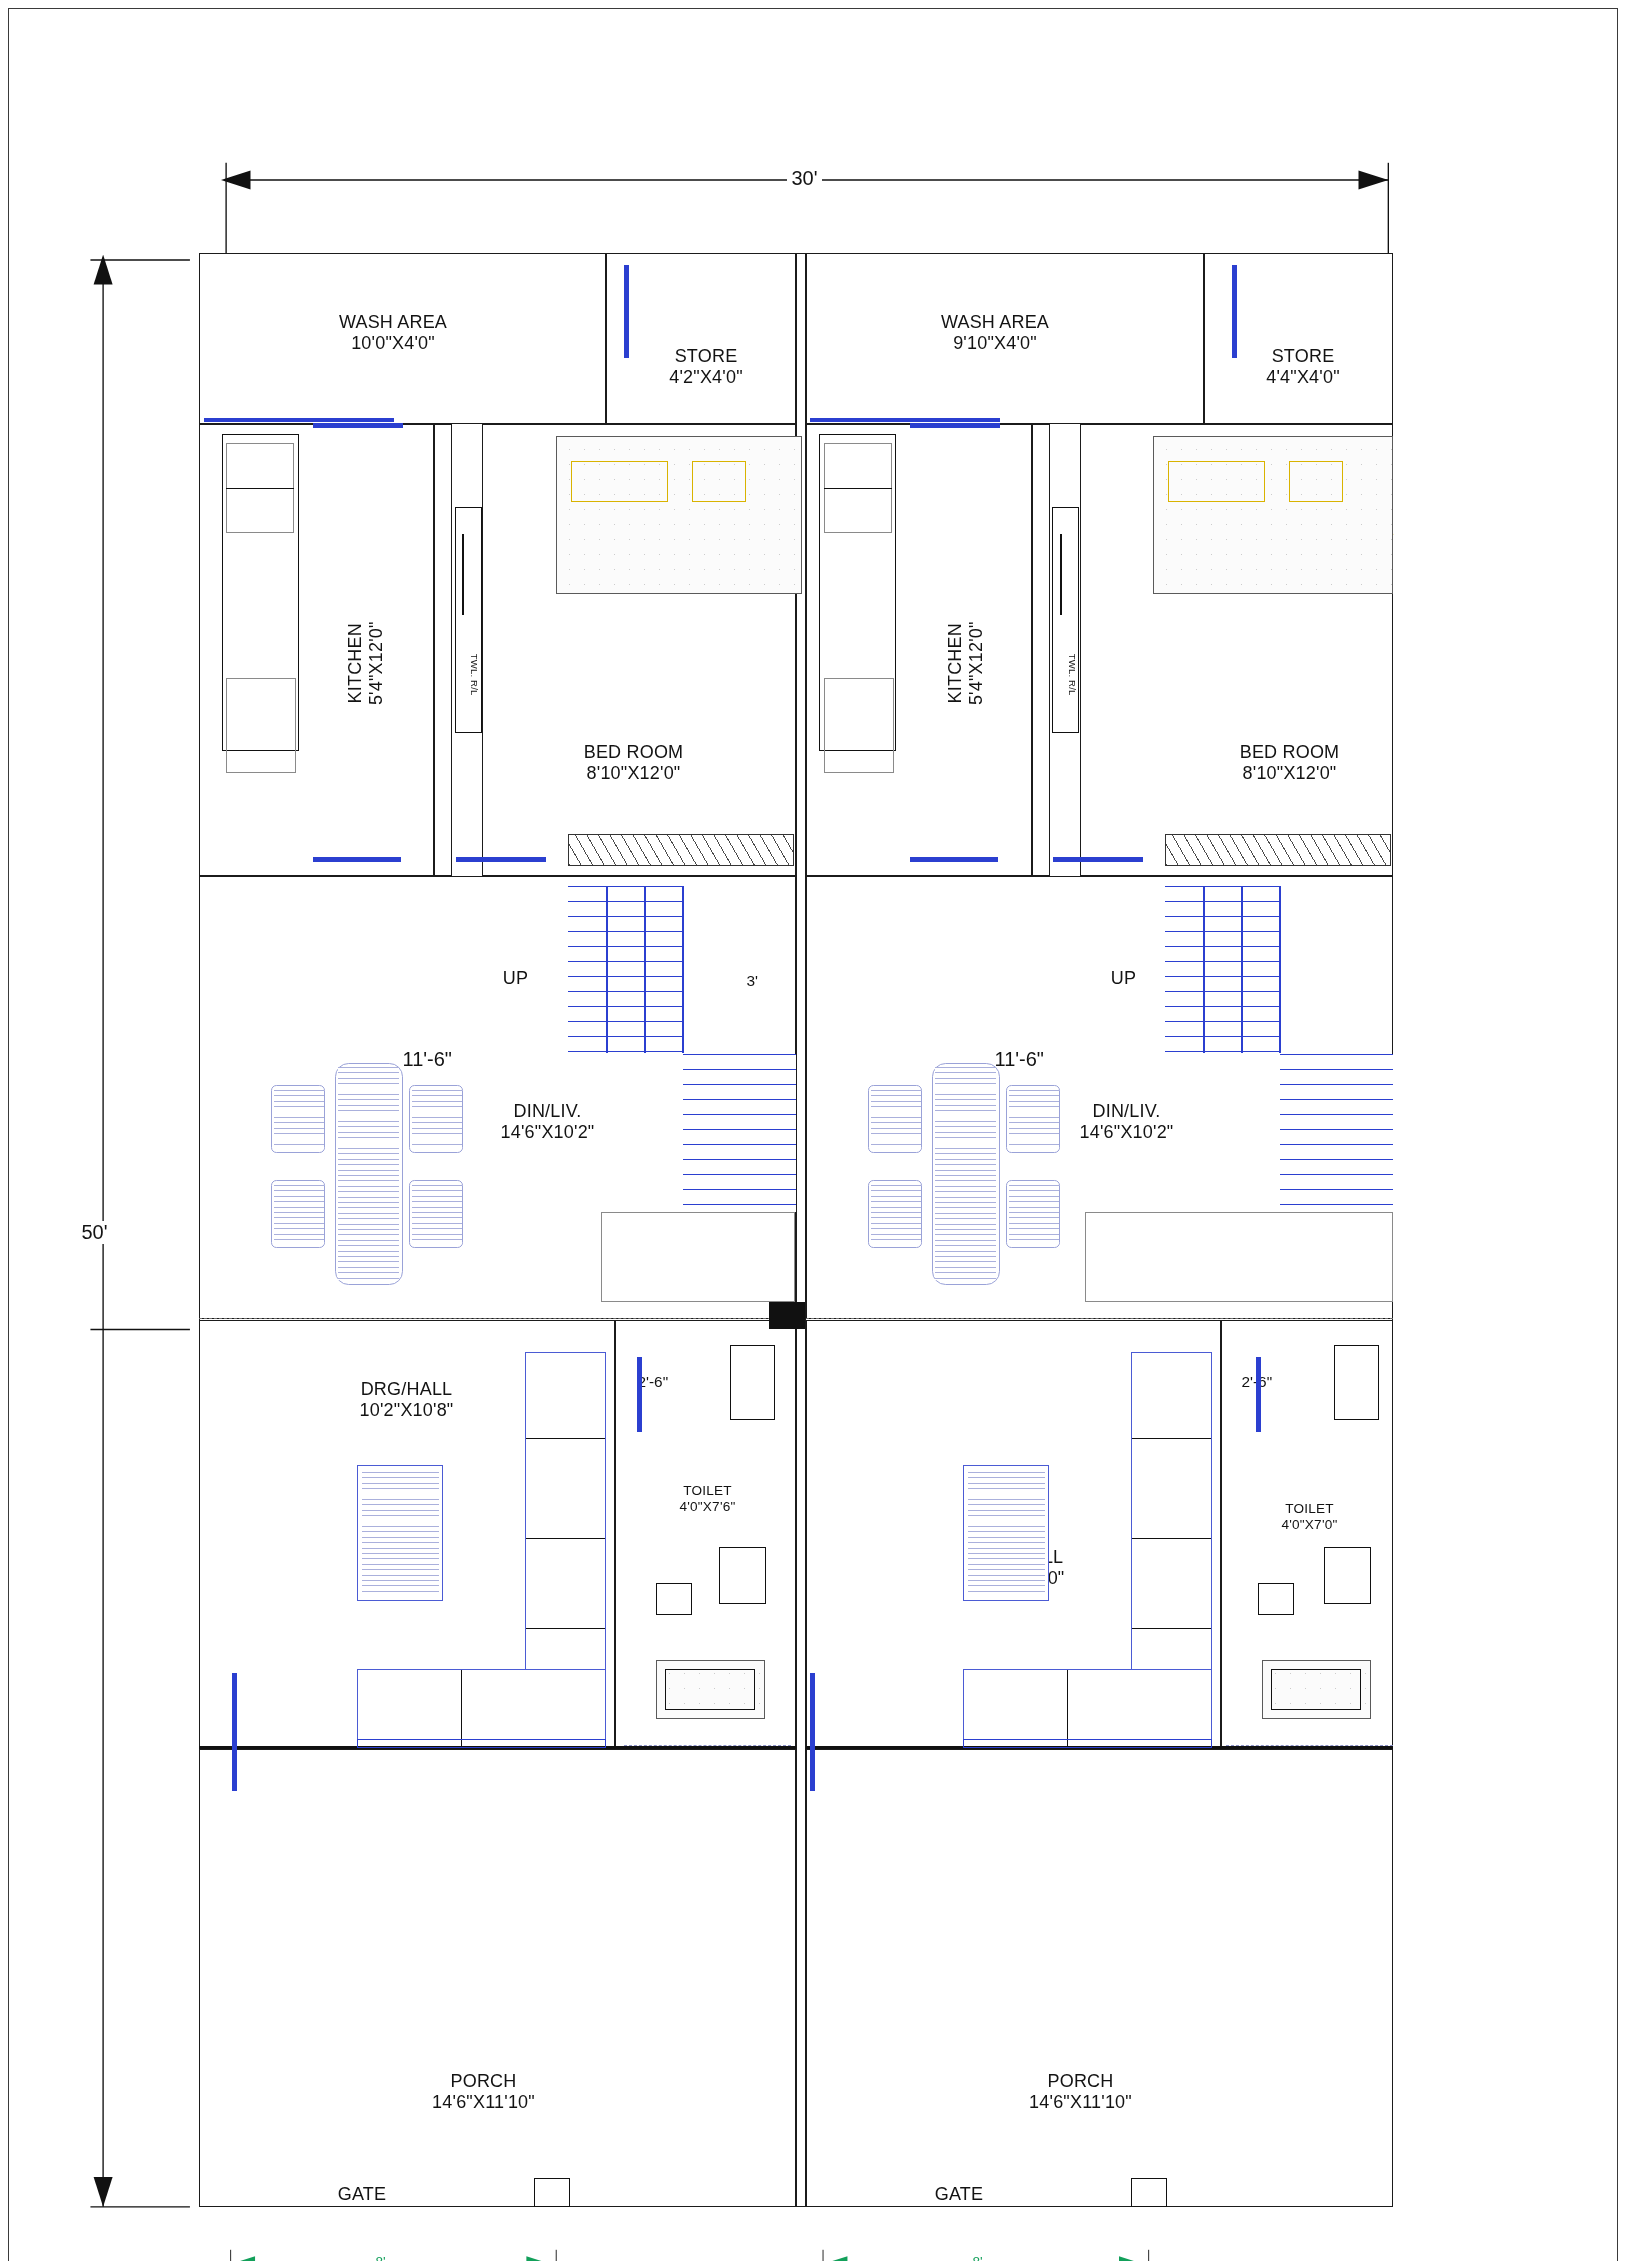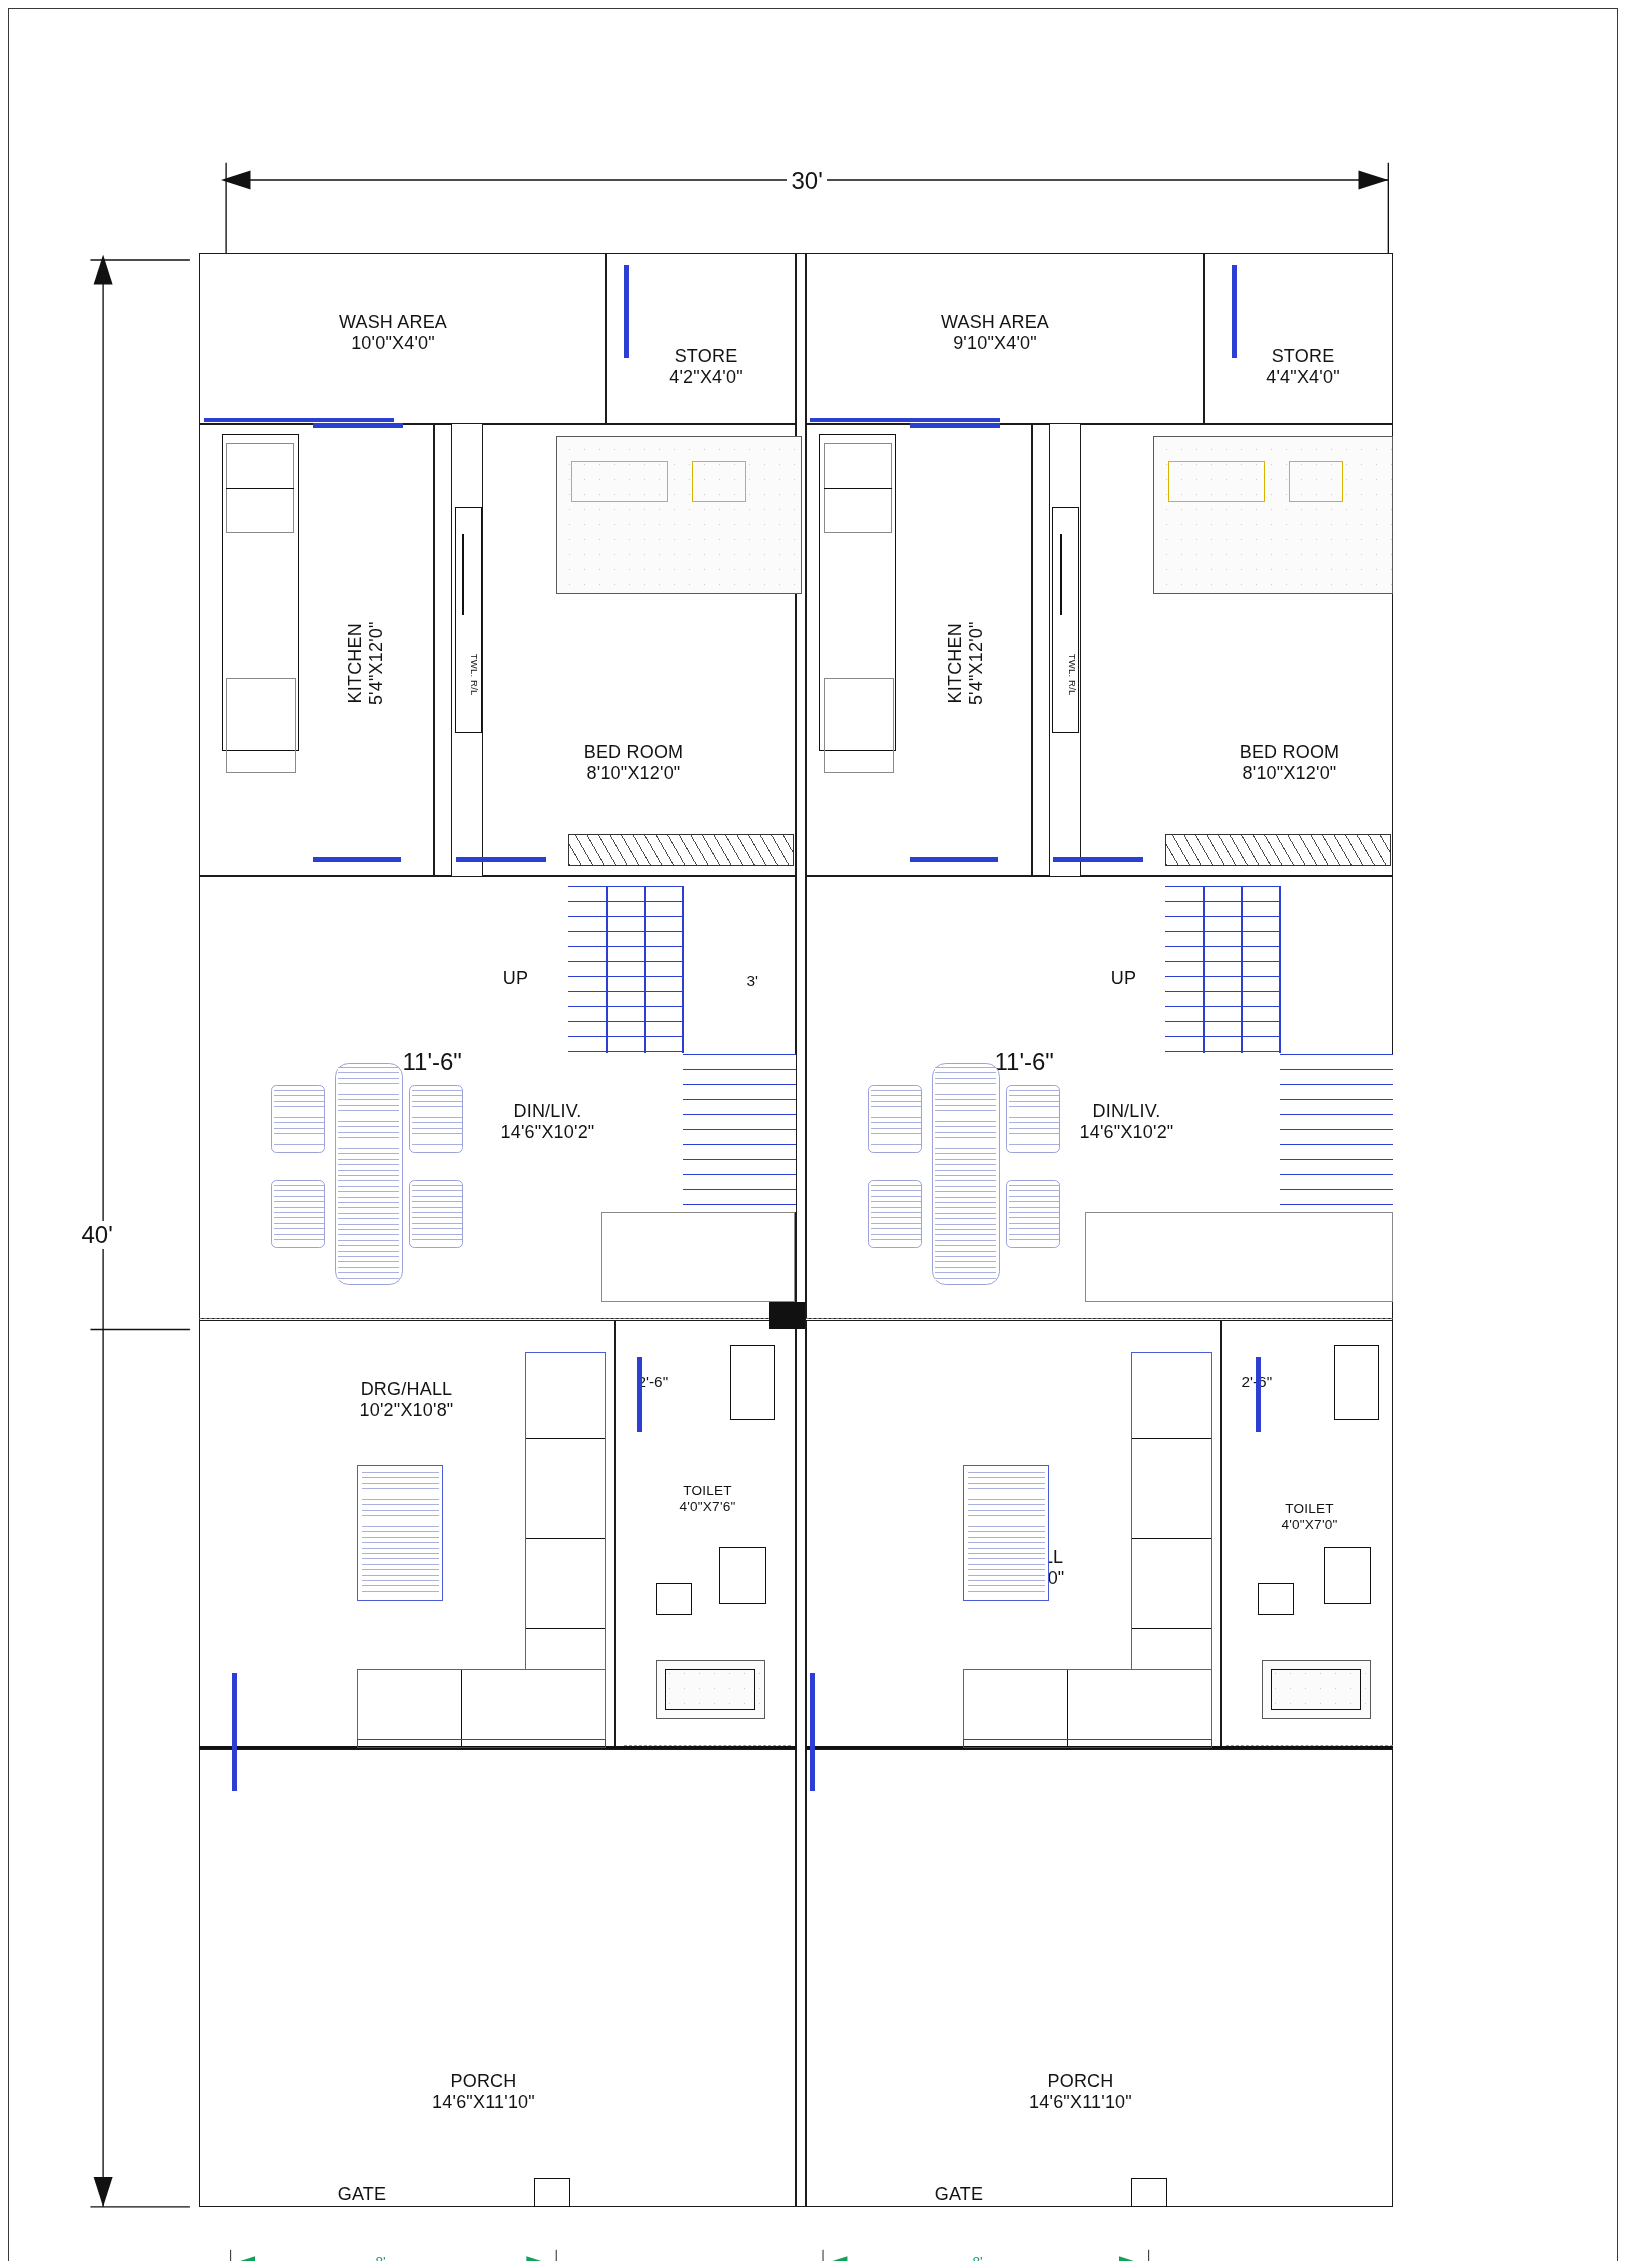--- a/index.html
+++ b/index.html
@@ -94,21 +94,21 @@
   .lbl.vert {
     transform: rotate(-90deg);
     transform-origin: 50% 50%;
   }
   .lbl.vert180 {
     transform: rotate(90deg);
     transform-origin: 50% 50%;
   }
   .dimtext {
     position: absolute;
-    font-size: 24px;
+    font-size: 20px;
     color: #131313;
     background: #ffffff;
     padding: 0 4.5px;
     white-space: nowrap;
   }
   .dimtext.green { color: #12a05a; font-size: 13.6px; }
   .dimtext.small { font-size: 15.4px; }
 
   
   svg.ov {
@@ -303,21 +303,21 @@
     <path d="M1840,4470 L2400,4470 L2400,4420 L2550,4420 L2550,4470 L2820,4470" stroke="#8a8a8a" stroke-width="3" fill="none" stroke-dasharray="24 14"></path>
     <path d="M1500,4470 L1500,4420 L1640,4420" stroke="#8a8a8a" stroke-width="3" fill="none" stroke-dasharray="24 14"></path>
     <path d="M2820,4470 L2820,4420 L3070,4420" stroke="#8a8a8a" stroke-width="3" fill="none" stroke-dasharray="24 14"></path>
 
     <line x1="1330" y1="2700" x2="1500" y2="2880" stroke="#9a9a9a" stroke-width="3" stroke-dasharray="20 12"></line>
     <line x1="1340" y1="2740" x2="1380" y2="2790" stroke="#9a9a9a" stroke-width="3"></line>
     <line x1="1340" y1="2800" x2="1380" y2="2850" stroke="#9a9a9a" stroke-width="3"></line>
   </svg>
 
   <div class="dimtext" style="left:787px; top:167px;">30'</div>
-  <div class="dimtext" style="left:77px; top:1221px;">40'</div>
+  <div class="dimtext" style="left:77px; top:1221px;">50'</div>
 
   <div class="wall" style="left:199px; top:253px; width:1194px; height:1954px;"></div>
 
   <div class="wall" style="left:796px; top:253px; width:10px; height:1954px;"></div>
 
   <div class="wallthin" style="left:199px; top:253px; width:407px; height:171px;"></div>
   <div class="lbl" style="left:271px; top:312px; width:244px;"><span>WASH AREA</span><br><span>10'0"X4'0"</span></div>
 
   <div class="wallthin" style="left:606px; top:253px; width:190px; height:171px;"></div>
   <div class="lbl" style="left:620px; top:346px; width:172px;"><span>STORE</span><br><span>4'2"X4'0"</span></div>

